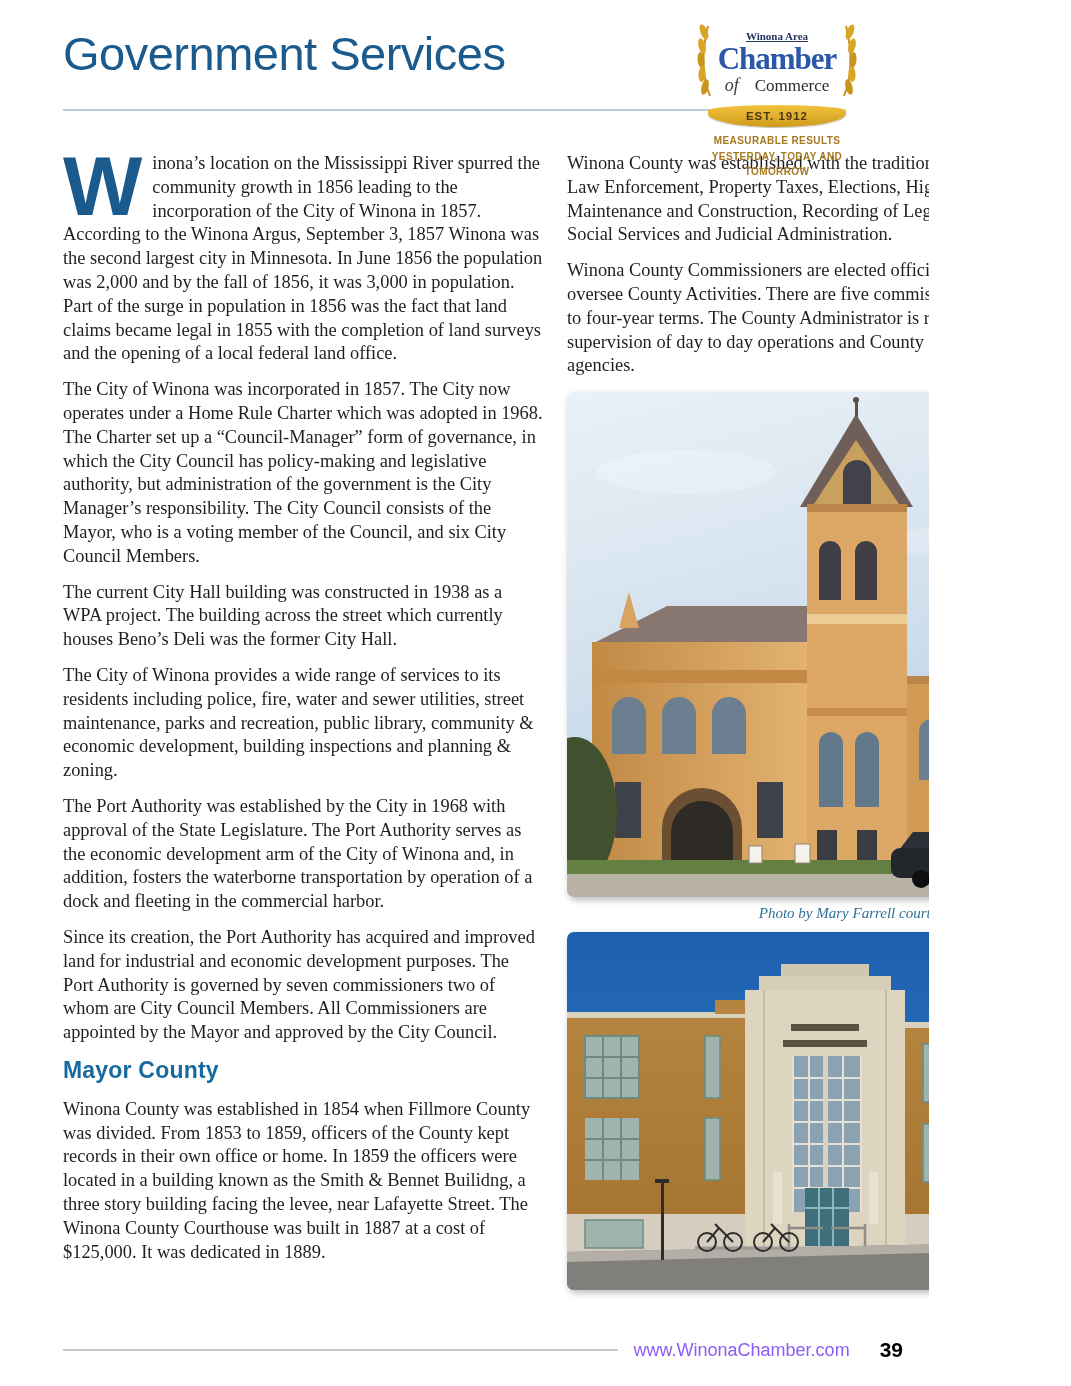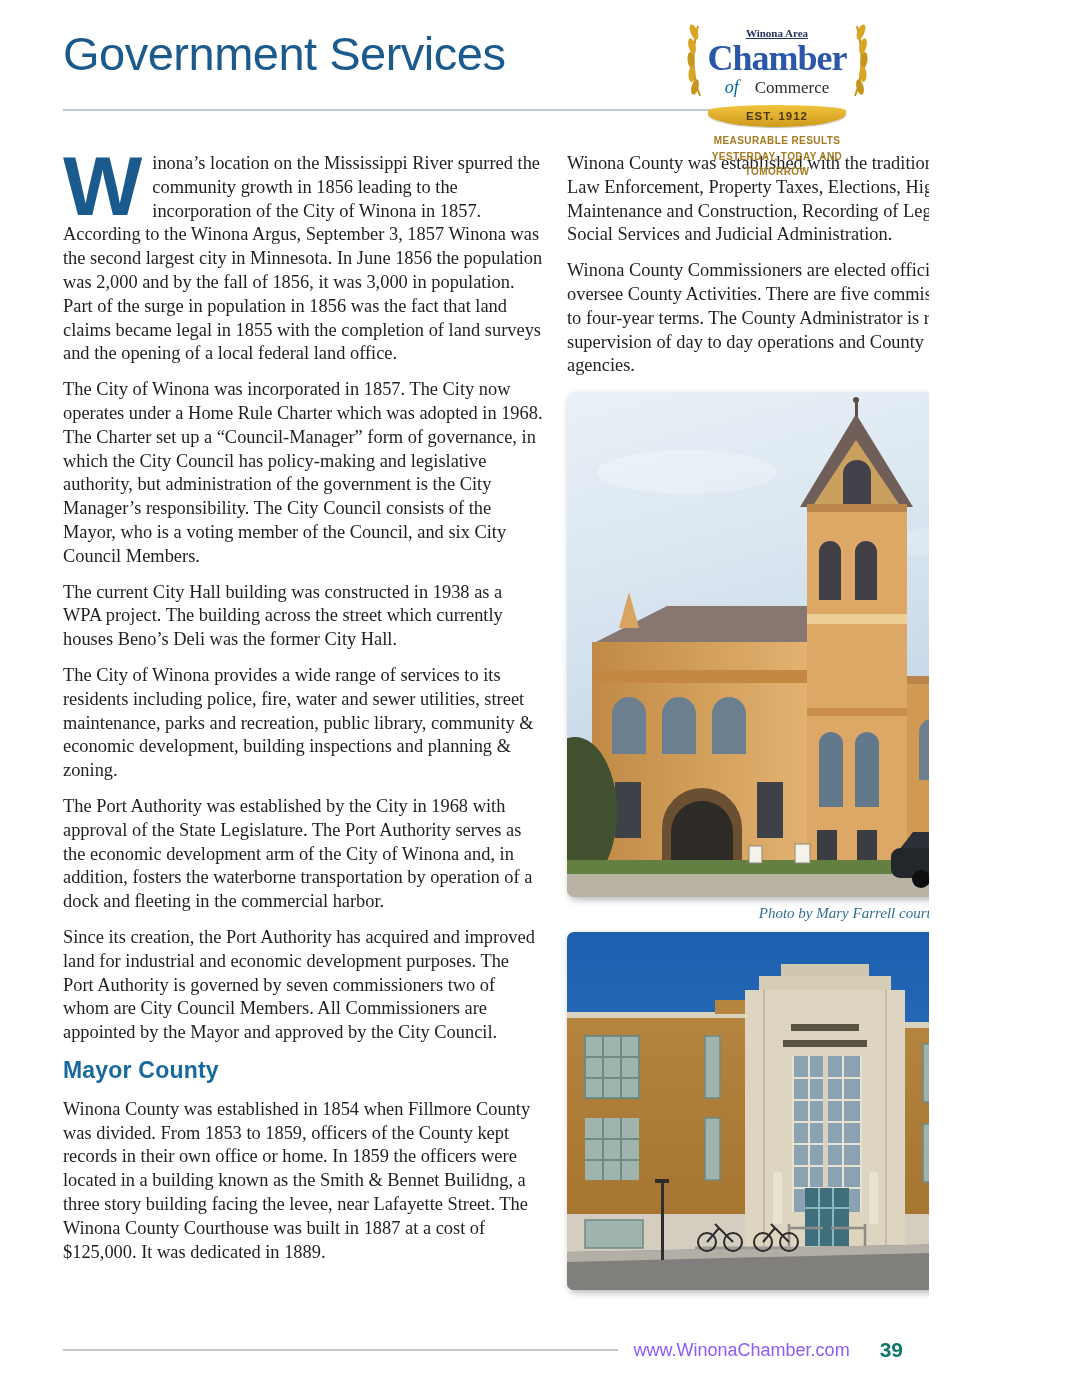--- a/index.html
+++ b/index.html
@@ -27,23 +27,23 @@
   }
   
   .logo{
     position:absolute;top:22px;right:68px;width:168px;
     text-align:center;
     font-family:"Liberation Serif", serif;
   }
   .logo-top{display:flex;align-items:center;justify-content:center;gap:2px;}
   .logo-textstack{line-height:1;}
   .logo-area{font-size:11px;font-weight:bold;color:#25355f;margin-bottom:1px;text-decoration:underline;}
-  .logo-chamber{font-size:36px;font-weight:bold;color:#2a57a8;letter-spacing:-1px;}
+  .logo-chamber{font-size:31px;font-weight:bold;color:#2a57a8;letter-spacing:-1px;}
   .logo-commerce{font-size:17px;color:#2b2b2b;margin-top:2px;}
-  .logo-commerce .of{font-style:italic;font-size:18px;color:#0369a1;margin-right:16px;}
+  .logo-commerce .of{font-style:italic;font-size:18px;color:#404040;margin-right:16px;}
   .ribbon{
     position:relative;margin:3px auto 4px;width:138px;height:22px;
     background:linear-gradient(#f2c33d,#cf9a1d);
     border-radius:50% 50% 50% 50% / 26% 26% 60% 60%;
     display:flex;align-items:center;justify-content:center;
     box-shadow:0 1px 1px rgba(0,0,0,0.25);
   }
   .ribbon::before,.ribbon::after{
     content:"";position:absolute;top:9px;width:26px;height:18px;
     background:linear-gradient(#e0ad2a,#b8860f);z-index:-1;
@@ -113,21 +113,21 @@
     position:absolute;left:63px;right:26px;bottom:24px;
     display:flex;align-items:center;
   }
   .footer-rule{flex:1;height:2px;background:#c9c9c9;margin-right:16px;}
   .footer-site{
     font-family:"Liberation Sans", sans-serif;
     font-size:18px;color:#8b5cf6;
   }
   .footer-page{
     font-family:"Liberation Sans", sans-serif;
-    font-weight:bold;font-size:21px;color:#0f766e;margin-left:30px;
+    font-weight:bold;font-size:21px;color:#000000;margin-left:30px;
   }
 </style>
 </head>
 <body>
 
 <div class="page">
 
   <div class="header">
     <h1 class="page-title">Government Services</h1>
     <div class="title-rule"></div>

